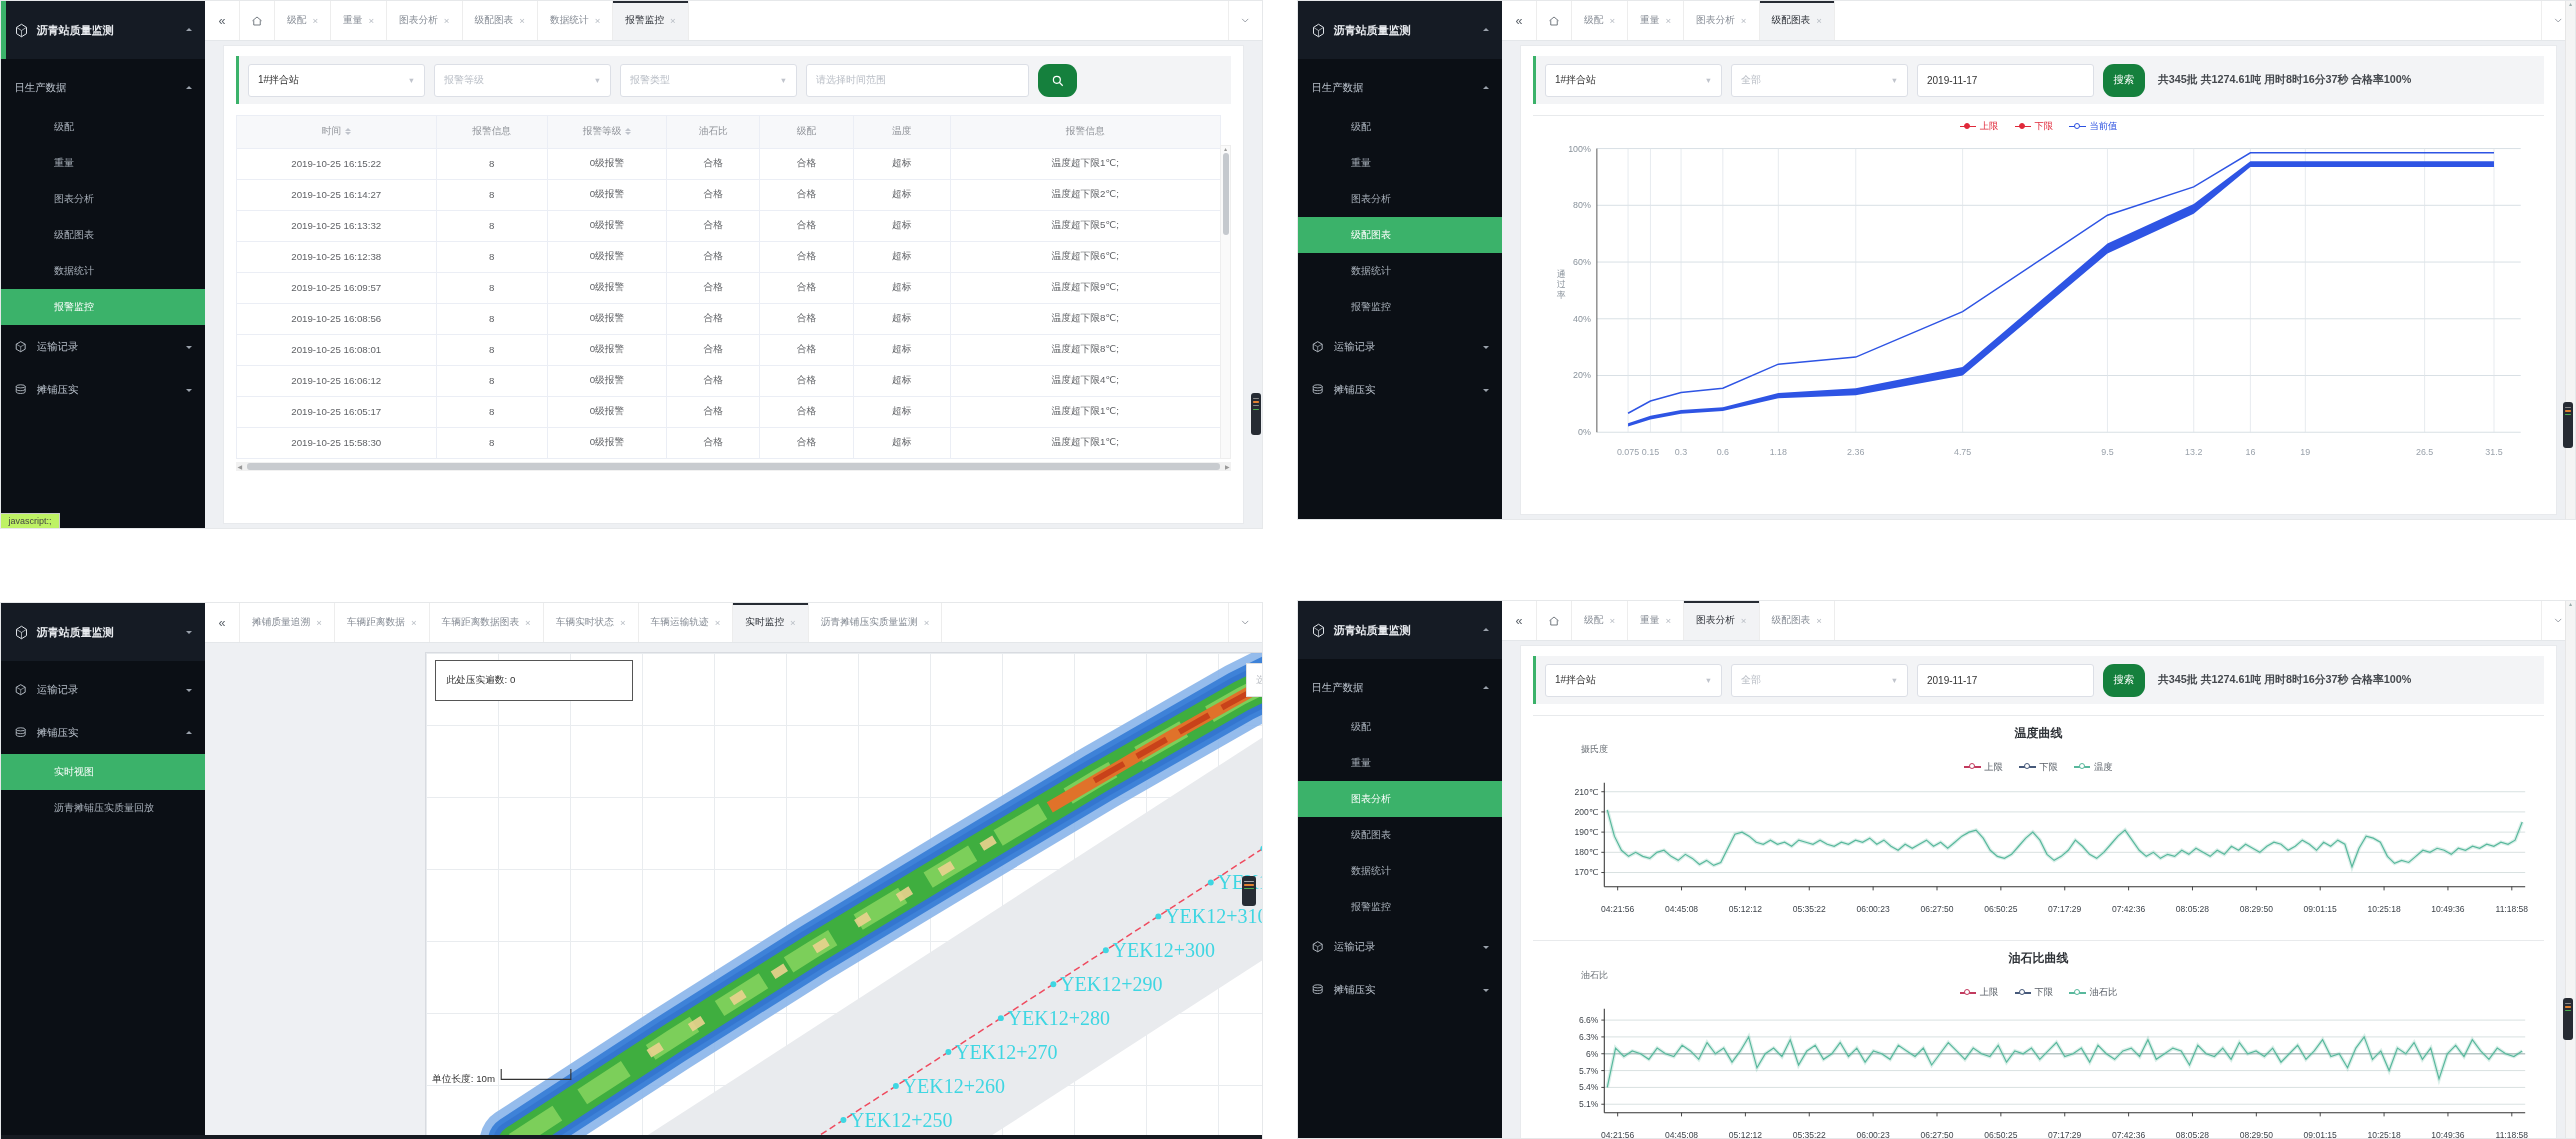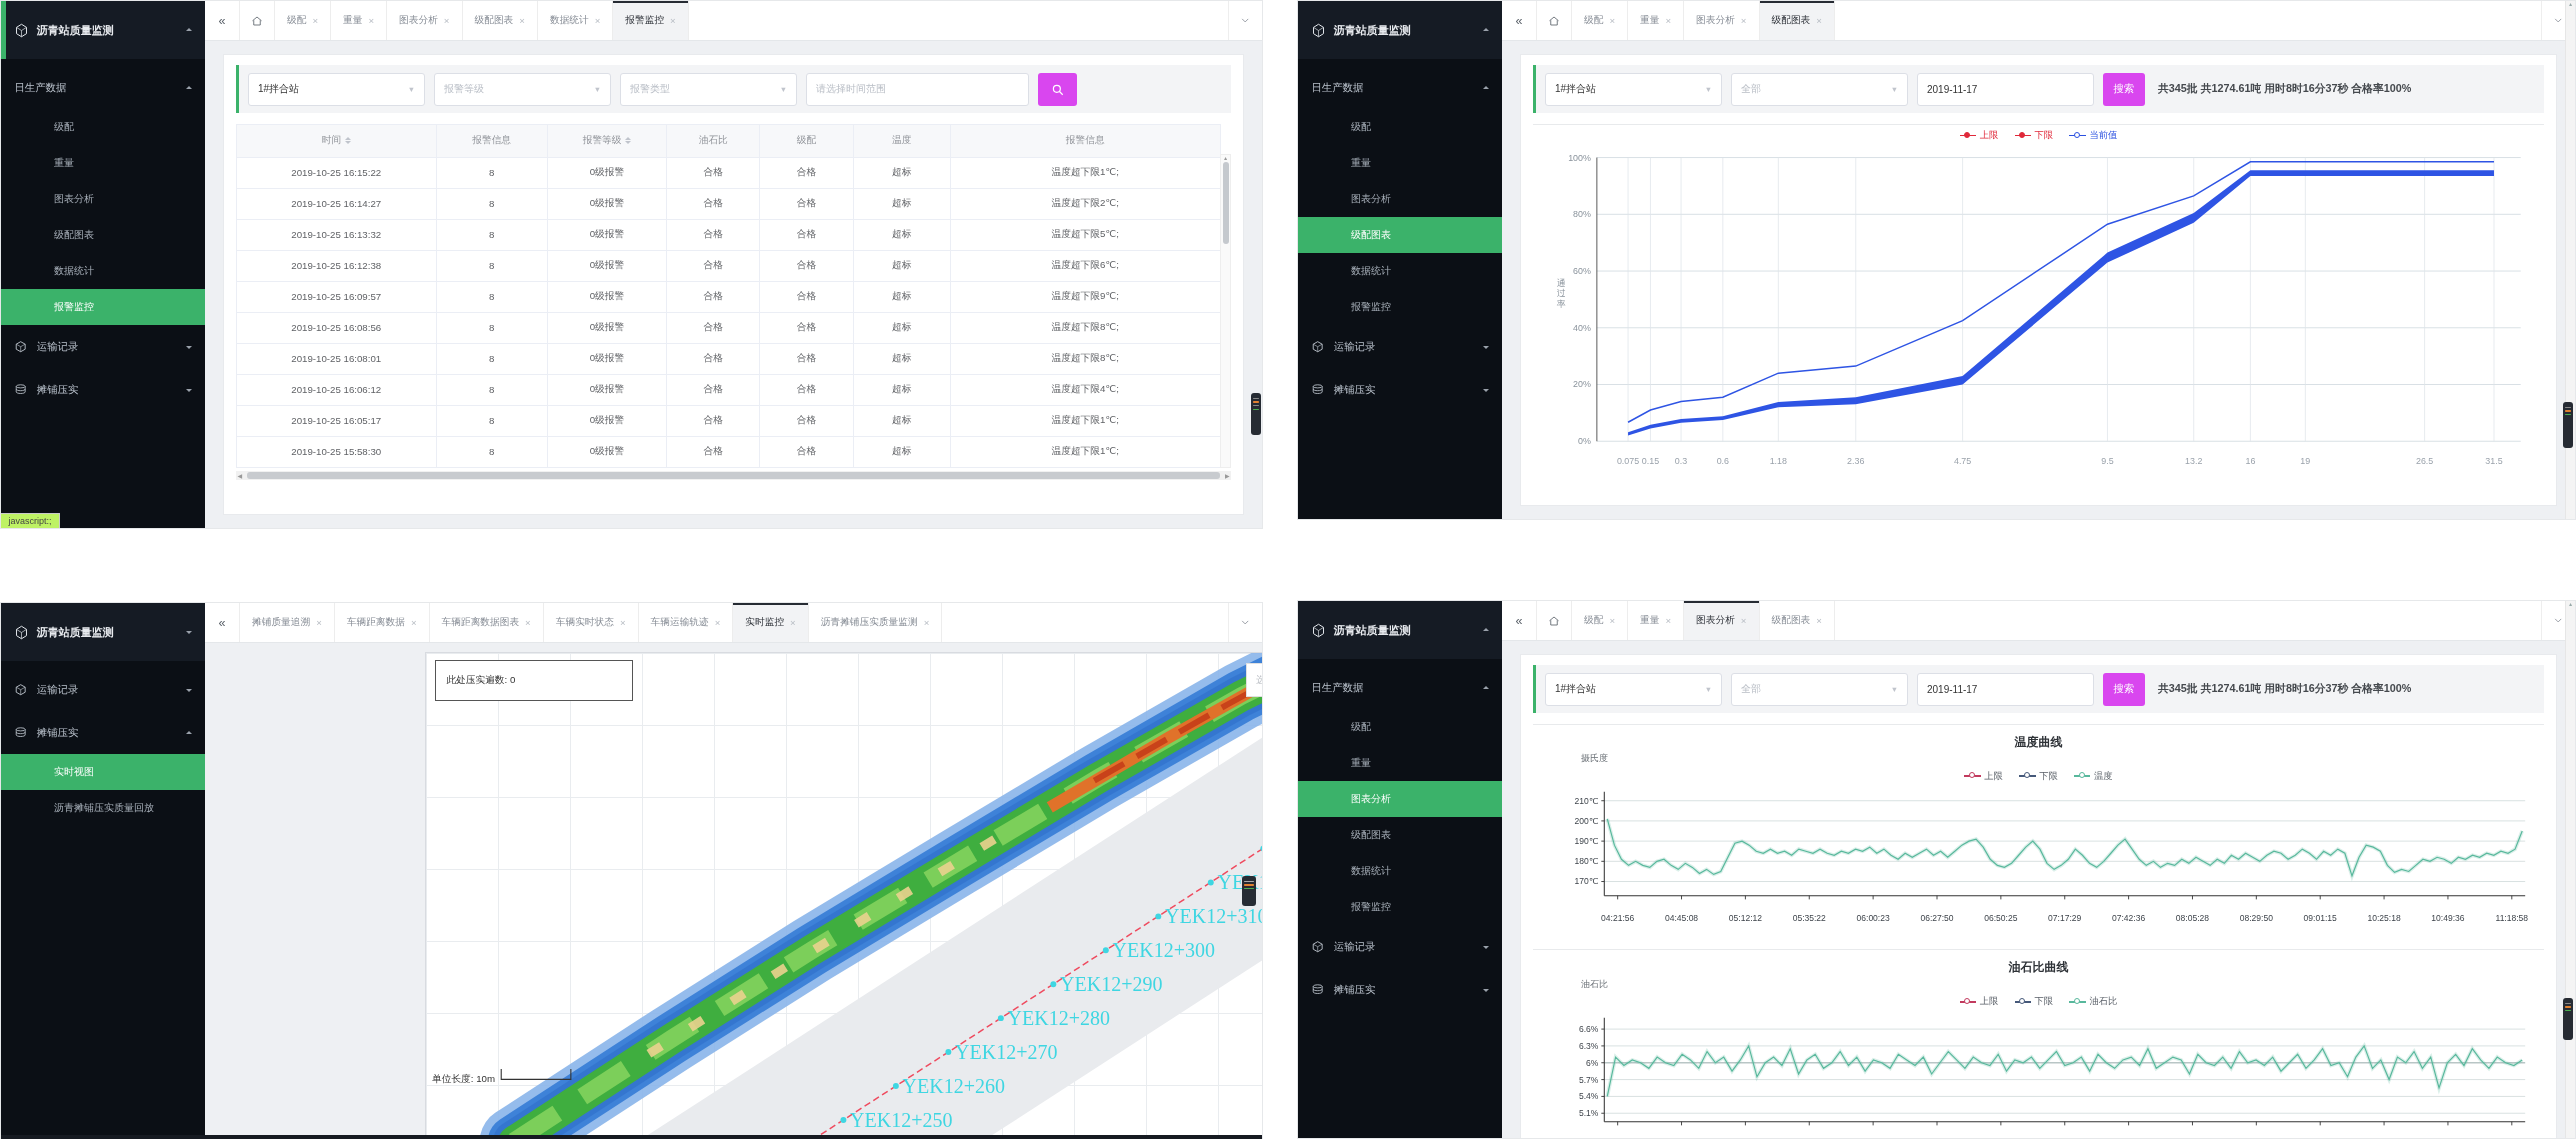--- a/index.html
+++ b/index.html
@@ -28,28 +28,28 @@
   .main{flex:1;display:flex;flex-direction:column;min-width:0;position:relative;}
   .tabbar{height:39px;background:#fff;border-bottom:0.7px solid #e4e7ea;display:flex;align-items:stretch;position:relative;flex:0 0 39px;}
   .tb-btn{width:34px;display:flex;align-items:center;justify-content:center;color:#5c636b;font-size:12.6px;border-right:0.7px solid #ededed;cursor:pointer;}
   .tb-btn svg{width:12px;height:12px;}
   .tab{display:flex;align-items:center;gap:6px;padding:0 12px;font-size:9.7px;color:#868c95;border-right:0.7px solid #ededed;cursor:pointer;position:relative;white-space:nowrap;}
   .tab .x{color:#b9bec5;font-size:9.7px;}
   .tab.active{background:#f2f3f5;color:#2b2f36;}
   .tab.active::before{content:"";position:absolute;top:0;left:0;right:0;height:2.2px;background:#262b33;}
   .tab-more{position:absolute;right:0;top:0;bottom:0;width:33px;display:flex;align-items:center;justify-content:center;color:#8a9099;border-left:0.7px solid #eee;background:#fff;cursor:pointer;}
   
-  .content{flex:1;padding:13px 18px;min-height:0;}
+  .content{flex:1;padding:4px 18px;min-height:0;}
   .card{background:#fff;border:0.7px solid #e8eaed;padding:10.4px 12px;box-sizing:border-box;height:100%;overflow:hidden;position:relative;}
   .filterband{background:#f3f4f6;border-left:3.7px solid #3bb26a;padding:7.4px 9px;display:flex;align-items:center;gap:9px;}
   .fld{background:#fff;border:0.7px solid #dcdfe6;border-radius:3px;height:33px;display:flex;align-items:center;padding:0 9px;font-size:10px;color:#333;box-sizing:border-box;width:177px;justify-content:space-between;}
   .fld.ph span:first-child{color:#b9bec6;}
   .fld .dd{color:#c0c4cc;font-size:7.4px;margin-left:6px;}
   .fld.wide{width:223px;}
-  .btn-green{background:#d946ef;color:#fff;border:none;border-radius:3px;height:33px;min-width:39px;font-size:10.4px;cursor:pointer;display:flex;align-items:center;justify-content:center;padding:0 10.4px;}
+  .btn-green{background:#15803d;color:#fff;border:none;border-radius:11px;height:33px;min-width:39px;font-size:10.4px;cursor:pointer;display:flex;align-items:center;justify-content:center;padding:0 10.4px;}
   .btn-green svg{width:13.4px;height:13.4px;}
   .stats{font-size:10.8px;font-weight:600;color:#45494e;margin-left:4.5px;white-space:nowrap;}
   .divider{border-top:0.7px solid #e8eaec;margin:10.4px 0 0;}
   
   .tablewrap{position:relative;margin-top:10.4px;}
   table.data{width:calc(100% - 10.4px);border-collapse:collapse;font-size:9.7px;}
   table.data th{background:#f7f8fa;color:#909399;font-weight:normal;height:30px;border:0.7px solid #ebeef5;}
   table.data td{color:#606266;text-align:center;height:28px;border:0.7px solid #ebeef5;background:#fff;}
   td.alert{color:#f75d71;margin-left:6px;}
   .sorts{display:inline-flex;flex-direction:column;gap:1.5px;margin-left:3.7px;vertical-align:middle;}

